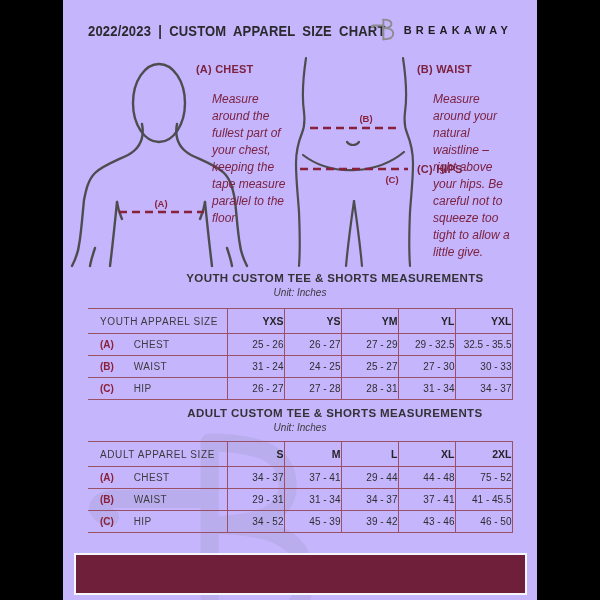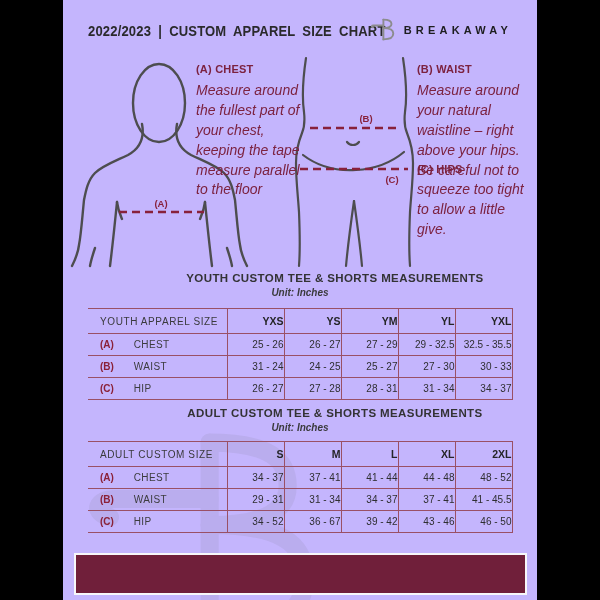--- a/index.html
+++ b/index.html
@@ -24,29 +24,29 @@
   .logo-svg{display:block;}
   
   .figure-svg{position:absolute;z-index:1;}
   .torso-svg{left:2px;top:55px;}
   .lower-svg{left:225px;top:55px;}
   .guide-block{position:absolute;z-index:1;}
   .guide-a{left:133px;top:63px;width:108px;}
   .guide-b{left:354px;top:63px;width:112px;}
   .guide-c{left:354px;top:163px;width:112px;}
   .guide-heading{font-size:11px;font-weight:bold;color:#7c2240;letter-spacing:.2px;margin:0 0 6px 0;}
-  .guide-text{font-size:14px;font-style:italic;color:#7c2240;line-height:1.42;margin:0;white-space:pre-line;}
+  .guide-text{font-size:12px;font-style:italic;color:#7c2240;line-height:1.42;margin:16px;white-space:pre-line;}
   
   .section-title{
     position:absolute;left:0;width:544px;text-align:center;
     font-size:11.5px;font-weight:bold;color:#333335;letter-spacing:.4px;z-index:1;
   }
   .section-unit{
     position:absolute;left:0;width:474px;text-align:center;
-    font-size:10px;font-style:italic;font-weight:bold;color:#3a3a3c;z-index:1;
+    font-size:10px;font-style:italic;font-weight:normal;color:#3a3a3c;z-index:1;
   }
   .youth-title{top:272px;}  .youth-unit{top:287px;}
   .adult-title{top:407px;}  .adult-unit{top:422px;}
   
   .size-table{
     position:absolute;left:25px;border-collapse:collapse;table-layout:fixed;
     width:424px;z-index:1;
   }
   .youth-table{top:308px;} .adult-table{top:441px;}
   .size-table th,.size-table td{
@@ -197,49 +197,49 @@
     <colgroup>
         <col style="width:139px">
         <col style="width:57px">
         <col style="width:57px">
         <col style="width:57px">
         <col style="width:57px">
         <col style="width:57px">
       </colgroup>
     <thead>
       <tr>
-        <th class="label-col">ADULT CUSTOM SIZE</th>
+        <th class="label-col">ADULT APPAREL SIZE</th>
         <th>S</th>
         <th>M</th>
         <th>L</th>
         <th>XL</th>
         <th>2XL</th>
       </tr>
     </thead>
     <tbody>
       <tr>
         <td class="label-col"><span class="row-key">(A)</span> <span class="row-label">CHEST</span></td>
         <td>34 - 37</td>
         <td>37 - 41</td>
-        <td>41 - 44</td>
+        <td>29 - 44</td>
         <td>44 - 48</td>
-        <td>48 - 52</td>
+        <td>75 - 52</td>
       </tr>
       <tr>
         <td class="label-col"><span class="row-key">(B)</span> <span class="row-label">WAIST</span></td>
         <td>29 - 31</td>
         <td>31 - 34</td>
         <td>34 - 37</td>
         <td>37 - 41</td>
         <td>41 - 45.5</td>
       </tr>
       <tr>
         <td class="label-col"><span class="row-key">(C)</span> <span class="row-label">HIP</span></td>
         <td>34 - 52</td>
-        <td>36 - 67</td>
+        <td>45 - 39</td>
         <td>39 - 42</td>
         <td>43 - 46</td>
         <td>46 - 50</td>
       </tr>
     </tbody>
   </table>
 
   <div class="footer-bar"></div>
 </div>
 

